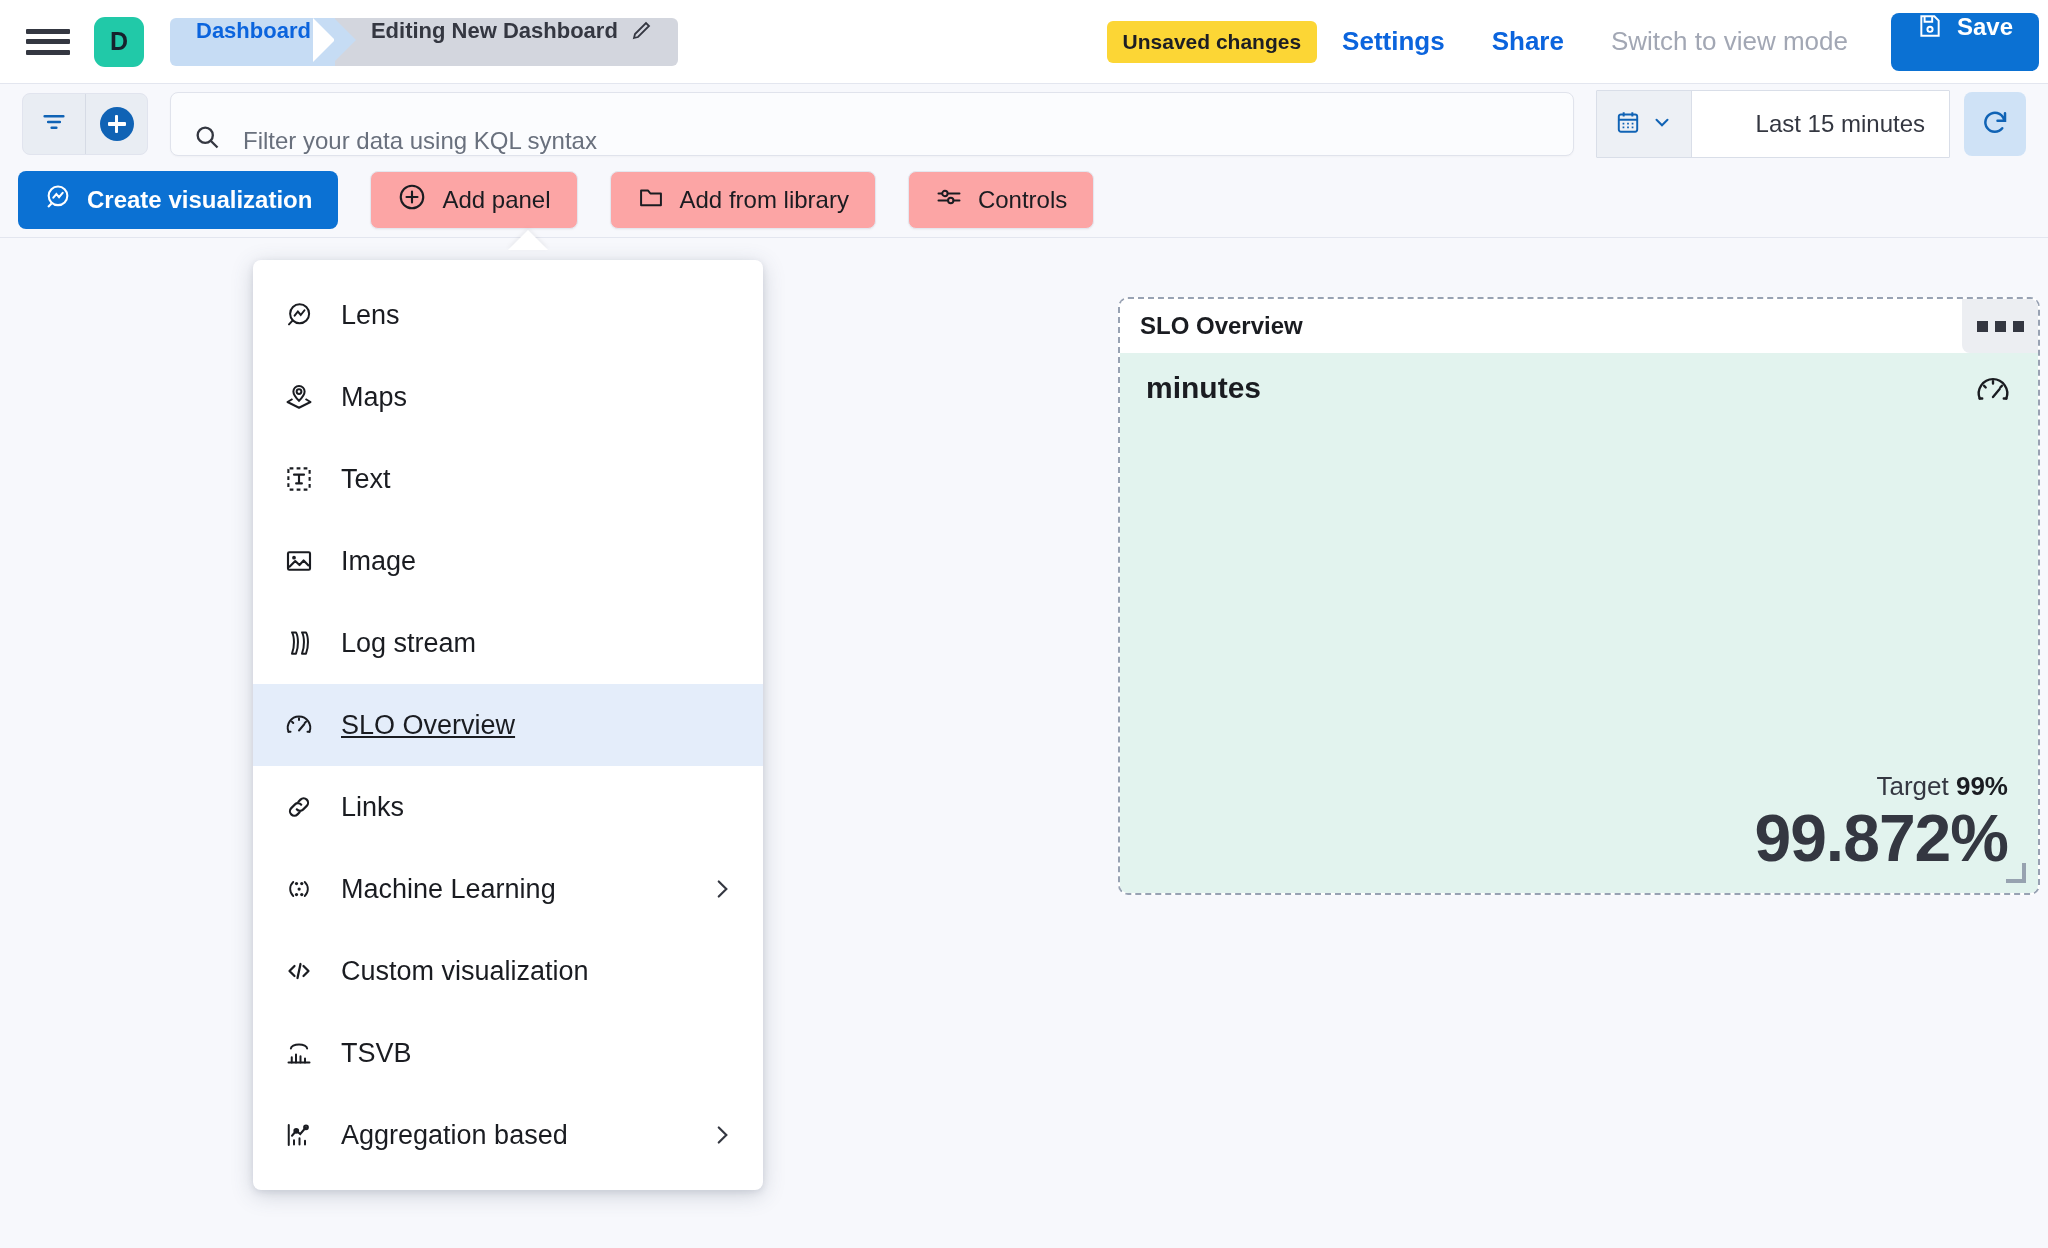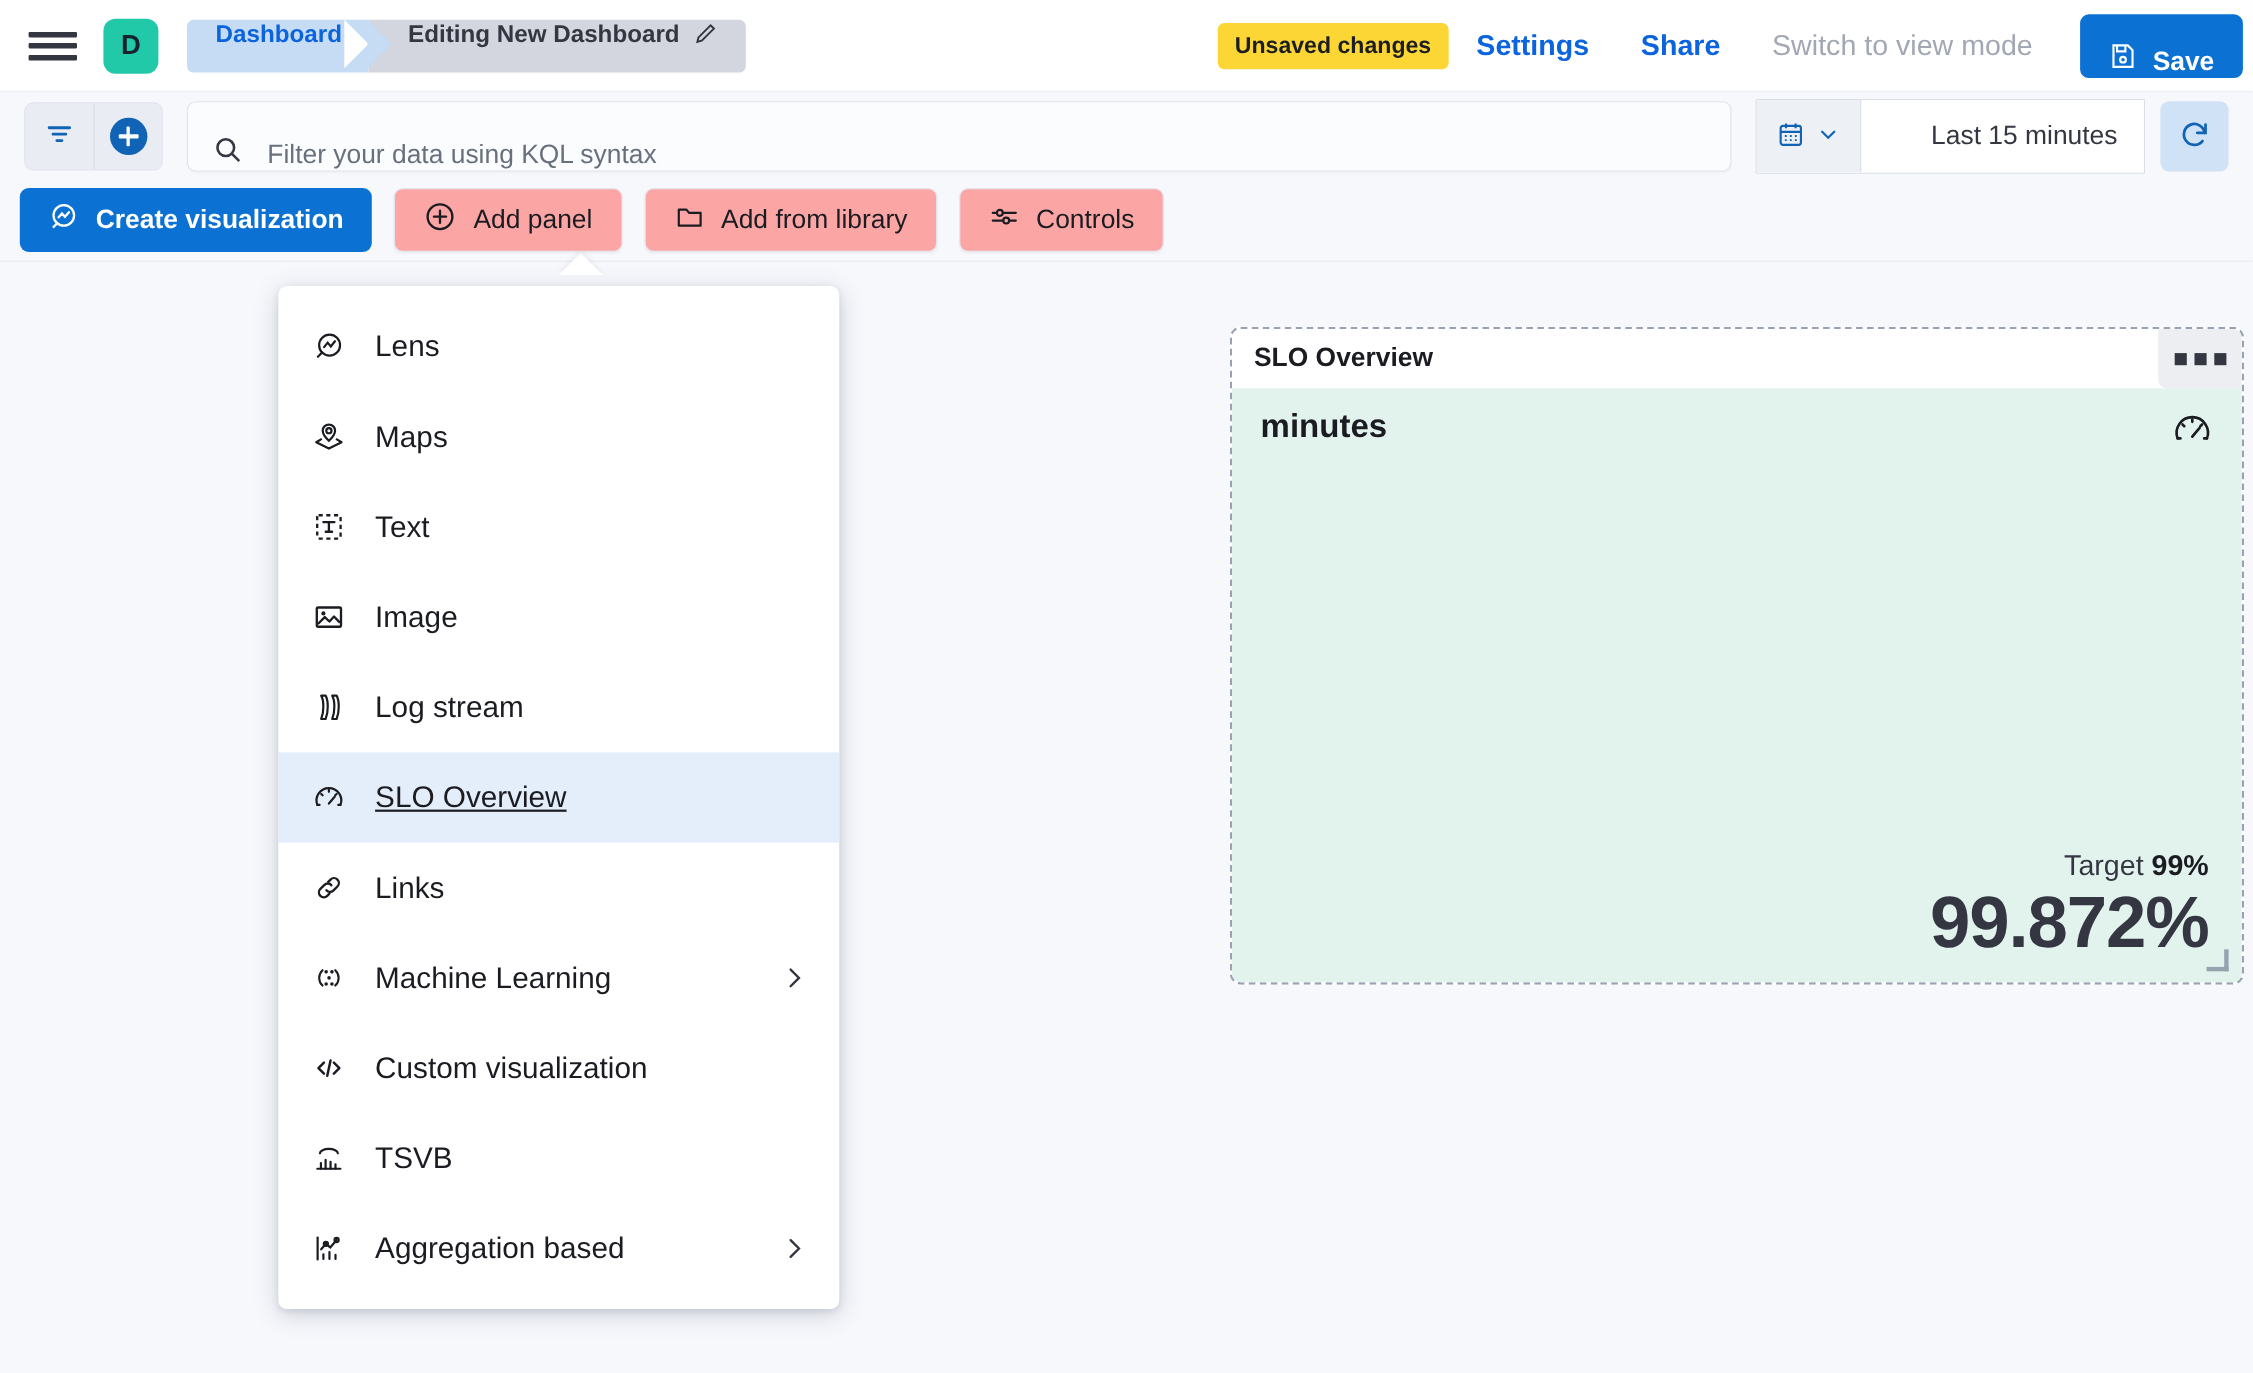--- a/index.html
+++ b/index.html
@@ -66,21 +66,21 @@
     cursor: pointer;
   }
   .hdr-link {
     font-size: 26px; font-weight: bold; color: #0B64DD;
     padding: 10px 22px; cursor: pointer; white-space: nowrap;
   }
   .hdr-link.muted { color: #A2A7B4; font-weight: normal; }
   .save-btn {
     background: #0B71D3; color: #fff;
     border-radius: 8px; height: 58px;
-    display: flex; align-items: flex-end; gap: 14px;
+    display: flex; align-items: flex-start; gap: 14px;
     padding: 0 26px; margin-left: 18px; cursor: pointer;
     font-size: 24px; font-weight: bold;
   }
 
   
   .query-bar {
     position: absolute; top: 84px; left: 0;
     width: 2048px; height: 80px;
     display: flex; align-items: center; padding: 0 22px;
     background: #F7F8FC;
@@ -131,21 +131,21 @@
   .refresh-btn {
     width: 62px; height: 64px; margin-left: 14px;
     background: #CFE2F6; border-radius: 8px;
     display: flex; align-items: center; justify-content: center; cursor: pointer;
   }
 
   
   .toolbar {
     position: absolute; top: 162px; left: 0;
     width: 1920px; height: 76px;
-    display: flex; align-items: center; gap: 20px; padding: 0 18px;
+    display: flex; align-items: center; gap: 32px; padding: 0 18px;
     background: #F7F8FC;
   }
   .tb-btn {
     height: 58px; display: flex; align-items: center; gap: 15px;
     padding: 0 26px; border-radius: 8px; cursor: pointer;
     font-size: 24px; font-weight: bold; white-space: nowrap;
   }
   .tb-primary { background: #0B71D3; color: #fff; }
   .tb-plain {
     background: #fca5a5; color: #1A1C21; border: 1px solid #E4E7EF;

